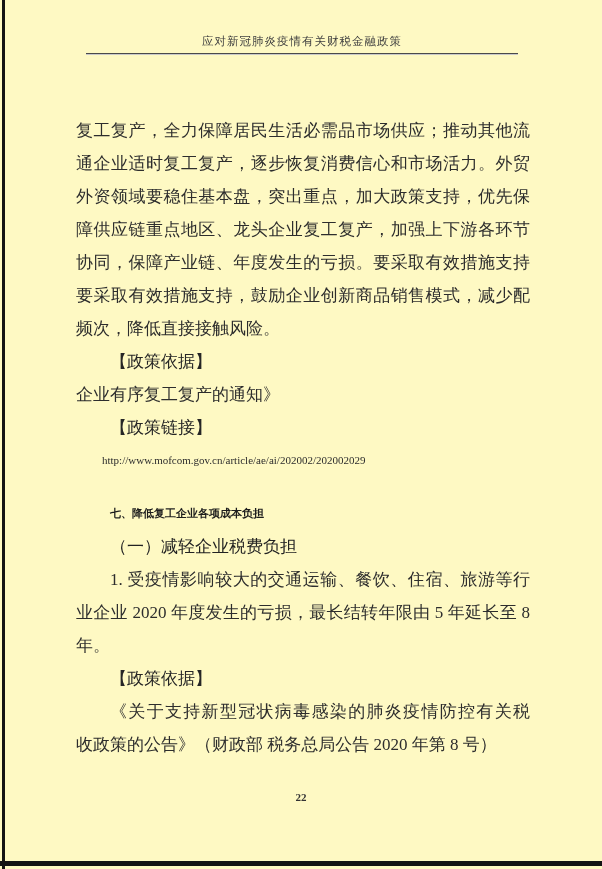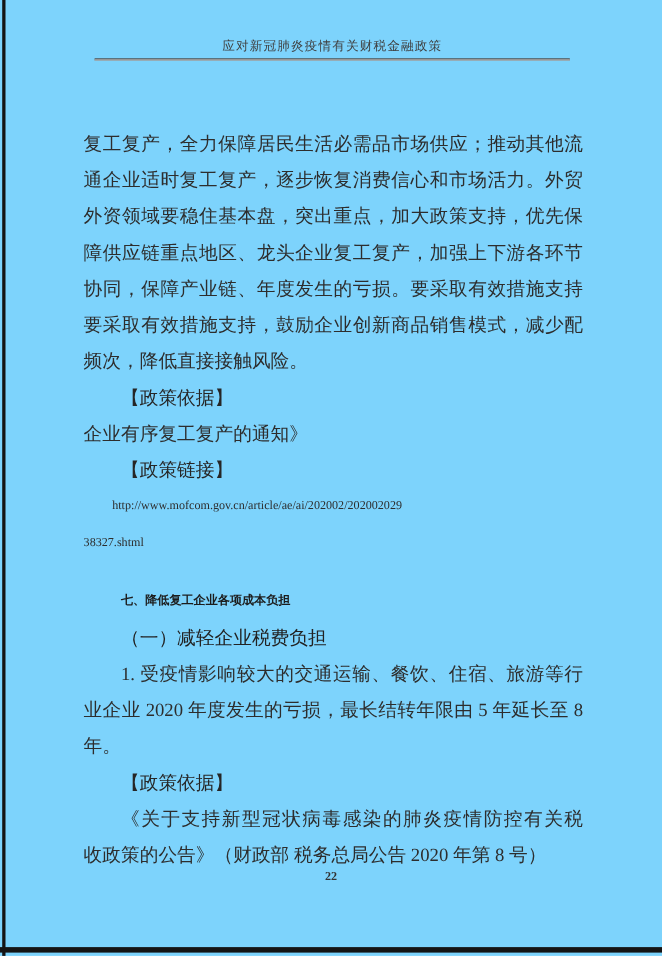--- a/index.html
+++ b/index.html
@@ -5,21 +5,21 @@
   * { margin: 0; padding: 0; box-sizing: border-box; }
   html, body { background: #ffffff; }
   body {
     width: 602px; height: 869px;
     font-family: "Liberation Serif", serif;
     overflow: hidden;
   }
   .page {
     position: relative;
     width: 602px; height: 869px;
-    background: #7dd3fc;
+    background: #fef9c3;
     color: #2d2d2d;
     overflow: hidden;
   }
   
   .left-rule {
     position: absolute; left: 2px; top: 0;
     width: 3px; height: 869px;
     background: #141414;
   }
   .bottom-rule {
@@ -94,21 +94,20 @@
     </div>
 
     <div>
       <div class="line ind label">【政策依据】</div>
       <div class="line">企业有序复工复产的通知》</div>
     </div>
 
     <div>
       <div class="line ind label">【政策链接】</div>
       <div class="line ind-url url">http://www.mofcom.gov.cn/article/ae/ai/202002/202002029</div>
-      <div class="line url">38327.shtml</div>
     </div>
 
     <div>
       <div class="line ind section-heading">七、降低复工企业各项成本负担</div>
       <div class="line ind sub-heading">（一）减轻企业税费负担</div>
       <div class="line ind fill">1. 受疫情影响较大的交通运输、餐饮、住宿、旅游等行</div>
       <div class="line fill">业企业 2020 年度发生的亏损，最长结转年限由 5 年延长至 8</div>
       <div class="line">年。</div>
       <div class="line ind label">【政策依据】</div>
       <div class="line ind fill">《关于支持新型冠状病毒感染的肺炎疫情防控有关税</div>

